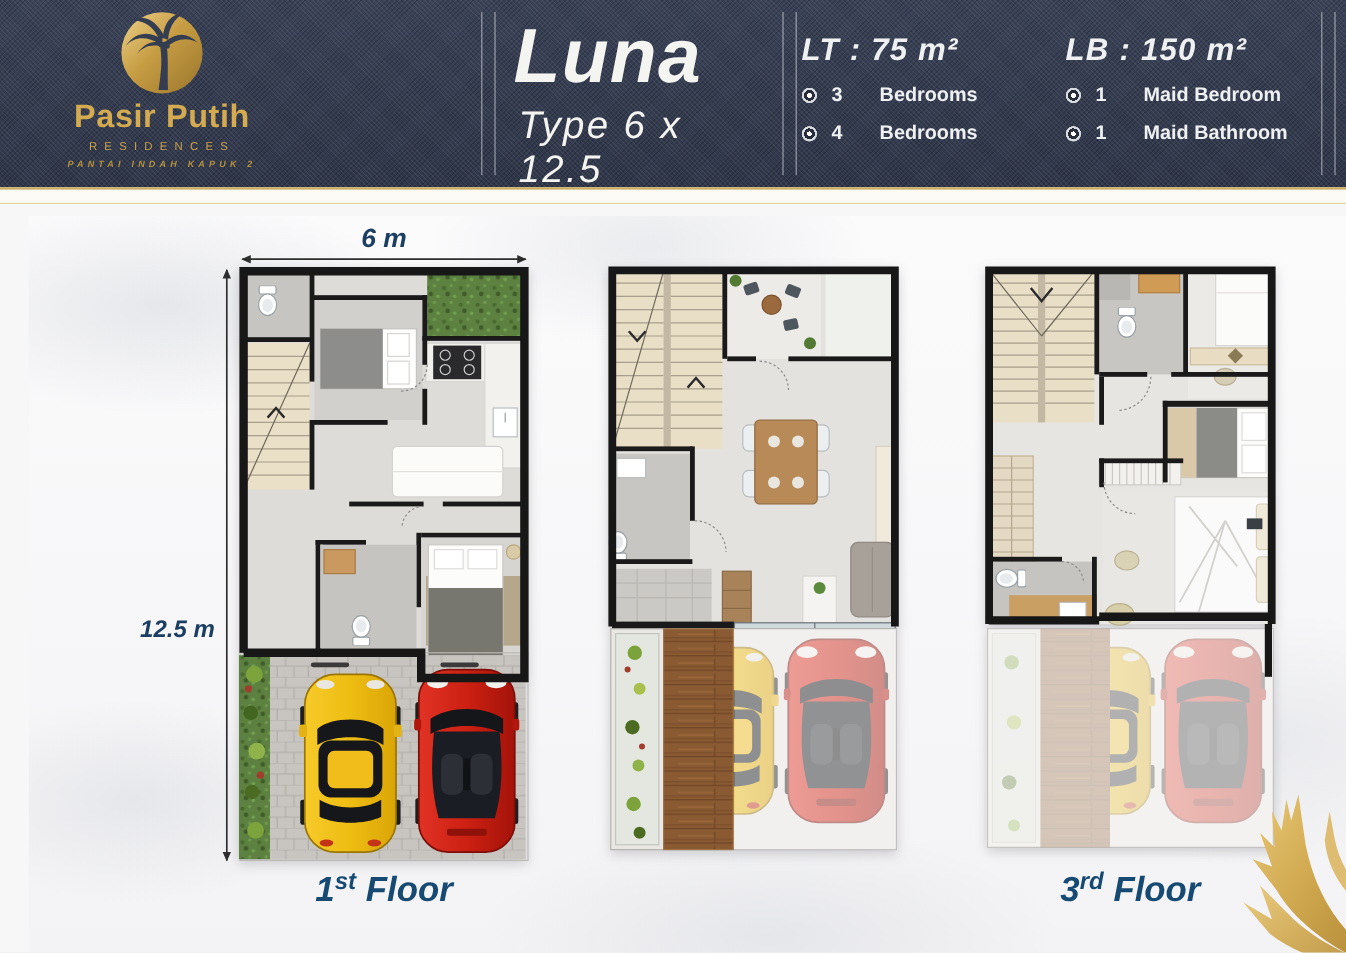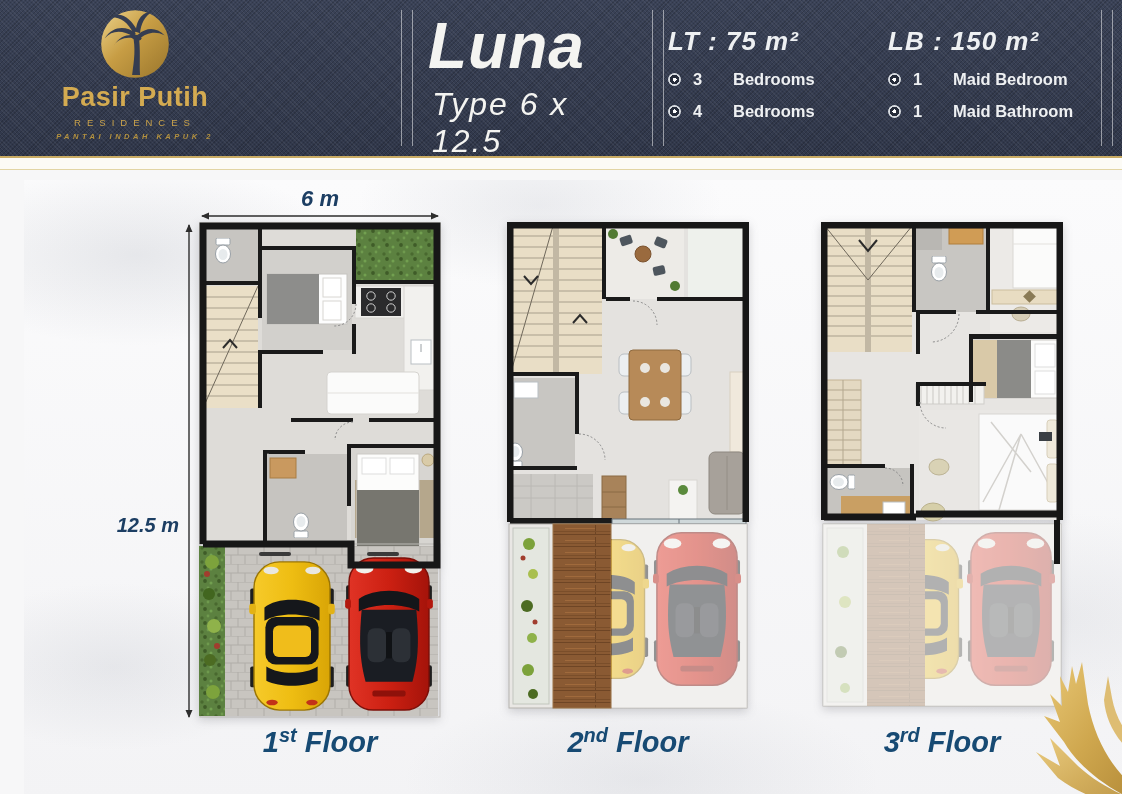--- a/index.html
+++ b/index.html
@@ -523,23 +523,20 @@
         <rect x="2" y="302" width="238" height="182" fill="rgba(250,250,249,0.45)"></rect>
       </g>
       <rect x="233" y="298" width="6" height="44" fill="#171717"></rect>
 
       <path d="M3 298 L3 3 L239 3 L239 298 M3 295 L95 295 M95 292 L239 292" fill="none" stroke="#171717" stroke-width="7"></path>
     </svg>
 
     <div class="floor-label f1">
       <span>1</span><span class="sup">st</span>&nbsp;<span>Floor</span>
     </div>
-    <div class="floor-label f2">
-      <span>2</span><span class="sup">nd</span>&nbsp;<span>Floor</span>
-    </div>
     <div class="floor-label f3">
       <span>3</span><span class="sup">rd</span>&nbsp;<span>Floor</span>
     </div>
 
     <svg class="corner-frond" width="130" height="150" viewBox="0 0 130 150">
       <path d="M128 140 C100 122 80 90 72 50 L66 8 L60 30 L56 12 L52 38 L44 22 L46 52 L34 40 L44 68 L28 62 L48 88 C62 112 90 134 122 148 Z" fill="url(#gradGold2)"></path>
       <path d="M130 150 C108 142 84 132 62 112 L34 84 L44 112 L20 98 L42 124 C66 142 98 152 126 156 Z" fill="url(#gradGold2)" opacity="0.92"></path>
       <path d="M128 96 C112 84 100 66 96 44 L92 22 L88 46 C90 70 104 92 124 104 Z" fill="#dcb765" opacity="0.9"></path>
     </svg>
   </div>

